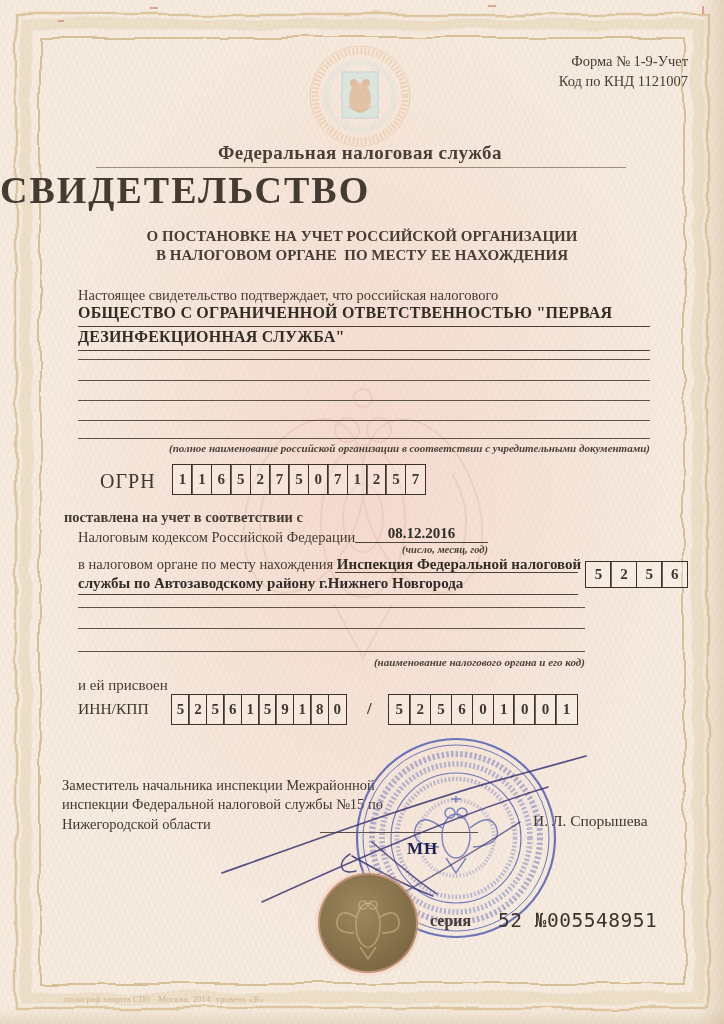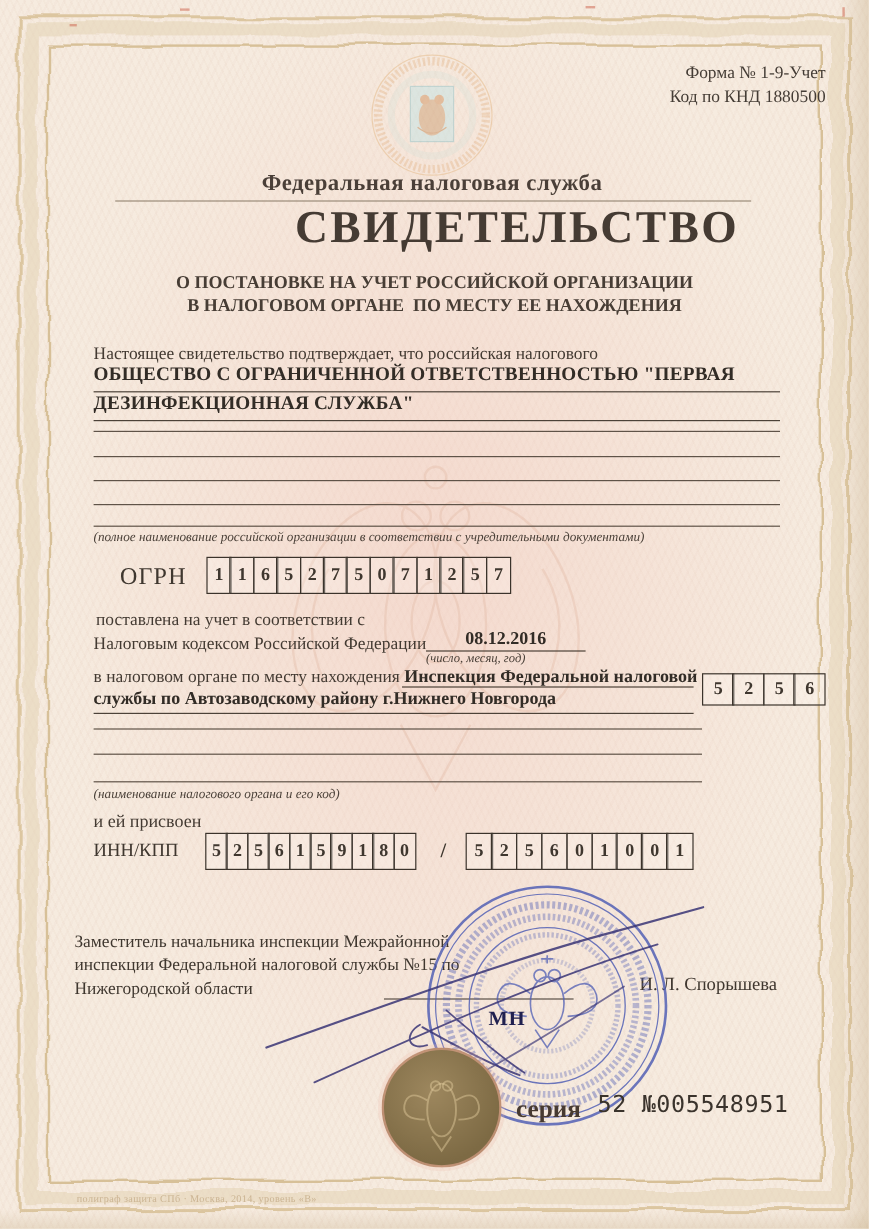--- a/index.html
+++ b/index.html
@@ -18,47 +18,47 @@
       repeating-linear-gradient(115deg, rgba(205,160,150,0.05) 0 2px, rgba(0,0,0,0) 2px 6px),
       repeating-linear-gradient(65deg, rgba(215,185,155,0.07) 0 1.5px, rgba(0,0,0,0) 1.5px 5px);
   }
   .edge-curl-right{position:absolute;top:0;right:0;width:26px;height:1024px;
     background:linear-gradient(to left, rgba(198,176,138,0.38), rgba(198,176,138,0) 100%);}
   .edge-curl-bottom{position:absolute;left:0;bottom:0;width:724px;height:16px;
     background:linear-gradient(to top, rgba(198,176,138,0.30), rgba(198,176,138,0) 100%);}
   .frame-svg{position:absolute;left:0;top:0;}
   .abs{position:absolute;}
   .rule{position:absolute;height:0;border-bottom:1.2px solid #5f5348;}
-  .caption{font-style:italic;font-size:11px;color:#4a4038;text-align:left;}
+  .caption{font-style:italic;font-size:11px;color:#4a4038;text-align:right;font-weight:bold;}
   .bold{font-weight:bold;}
   .cells{display:flex;}
   .cell{
     box-sizing:border-box;height:31px;border:1.6px solid #3b332b;margin-left:-1.6px;
     display:flex;align-items:center;justify-content:center;
     font-weight:bold;font-size:15px;background:rgba(255,252,246,0.25);
   }
   .cell:first-child{margin-left:0;}
   .cell.w21{width:21px;}
   .cell.w19{width:19px;}
   .cell.w22{width:22.5px;}
   .cell.code{width:27px;height:27px;}
   .form-info{top:52px;right:36px;text-align:right;font-size:14.5px;line-height:1.35;color:#443c35;}
   .agency-title{top:142px;left:0;width:720px;text-align:center;font-size:19px;font-weight:bold;color:#4a3f38;letter-spacing:0.4px;}
   .agency-underline{top:167px;left:96px;width:530px;border-bottom:1px solid #9b8b7a;}
-  .doc-title{top:168px;left:0;width:616px;text-align:right;font-size:38px;font-weight:bold;color:#453b33;letter-spacing:2px;}
+  .doc-title{top:168px;left:0;width:616px;text-align:left;font-size:38px;font-weight:bold;color:#453b33;letter-spacing:2px;}
   .subtitle{left:0;width:724px;text-align:center;font-size:15px;font-weight:bold;color:#473d35;white-space:pre-wrap;}
   .body-text{font-size:14.5px;color:#433a32;}
   .org-line{left:78px;width:572px;font-size:16px;font-weight:bold;color:#322c26;border-bottom:1.2px solid #4c4238;letter-spacing:0.2px;}
   .stamp-wrap{left:351px;top:733px;opacity:0.82;}
   .mn{left:407px;top:839px;font-size:17px;font-weight:bold;color:#20204f;letter-spacing:1px;}
   .seal{left:318px;top:873px;width:96px;height:96px;border-radius:50%;
     background:radial-gradient(circle at 42% 36%, #9d875e, #7d6a44 72%);
     border:2px solid rgba(240,172,152,0.55);
     box-shadow:0 0 0 3px rgba(240,190,175,0.25);}
-  .series-label{left:430px;top:912px;font-size:21px;font-weight:bold;color:#473a31;}
+  .series-label{left:430px;top:912px;font-size:16px;font-weight:bold;color:#473a31;}
   .series-value{left:498px;top:909px;font-family:"DejaVu Sans Mono", monospace;font-size:19.5px;color:#3a332c;letter-spacing:0.5px;}
   .printer-note{left:64px;top:994px;font-size:8.5px;color:#cbb493;letter-spacing:0.3px;}
   .red-mark{position:absolute;background:#cf6b56;opacity:0.55;}
   .sig-strokes{left:0;top:0;pointer-events:none;}
   .official-title{left:62px;top:776px;width:352px;font-size:14.5px;line-height:1.33;color:#3f372f;}
   .official-name{left:533px;top:812px;font-size:15.5px;color:#3f372f;}
   .slash{font-size:17px;font-weight:bold;}
 </style>
 </head>
 <body>
@@ -109,21 +109,21 @@
       <rect x="38" y="30" width="36" height="46" fill="#bfe2e4" stroke="#86bfc6" opacity="0.85"></rect>
       <ellipse cx="56" cy="56" rx="11" ry="15" fill="#d49b6c" opacity="0.85"></ellipse>
       <circle cx="50" cy="41" r="4" fill="#d49b6c"></circle>
         <circle cx="62" cy="41" r="4" fill="#d49b6c"></circle>
       <path d="M44,64 Q56,74 68,64" stroke="#c98f5e" fill="none"></path>
     </g>
   </svg>
 
   <div class="abs form-info">
     <div>Форма № 1-9-Учет</div>
-    <div>Код по КНД 1880500</div>
+    <div>Код по КНД 1121007</div>
   </div>
 
   <div class="abs agency-title">Федеральная налоговая служба</div>
   <div class="abs agency-underline"></div>
   <div class="abs doc-title">СВИДЕТЕЛЬСТВО</div>
   <div class="abs subtitle" style="top:228px;">О ПОСТАНОВКЕ НА УЧЕТ РОССИЙСКОЙ ОРГАНИЗАЦИИ</div>
   <div class="abs subtitle" style="top:247px;">В НАЛОГОВОМ ОРГАНЕ  ПО МЕСТУ ЕЕ НАХОЖДЕНИЯ</div>
 
   <div class="abs body-text" style="left:78px;top:287px;">Настоящее свидетельство подтверждает, что российская налогового</div>
   <div class="abs org-line" style="top:304px;height:22px;">ОБЩЕСТВО С ОГРАНИЧЕННОЙ ОТВЕТСТВЕННОСТЬЮ "ПЕРВАЯ</div>
@@ -147,21 +147,21 @@
     <span class="cell w21">7</span>
     <span class="cell w21">5</span>
     <span class="cell w21">0</span>
     <span class="cell w21">7</span>
     <span class="cell w21">1</span>
     <span class="cell w21">2</span>
     <span class="cell w21">5</span>
     <span class="cell w21">7</span>
   </div>
 
-  <div class="abs body-text" style="left:80px;top:509px;">поставлена на учет в соответствии с</div>
+  <div class="abs body-text" style="left:64px;top:509px;font-weight:bold;">поставлена на учет в соответствии с</div>
   <div class="abs body-text" style="left:78px;top:529px;">Налоговым кодексом Российской Федерации</div>
   <div class="abs" style="left:355px;top:525px;width:133px;text-align:center;border-bottom:1.2px solid #4c4238;font-size:15px;font-weight:bold;color:#322c26;">08.12.2016</div>
   <div class="abs caption" style="left:355px;top:544px;width:133px;font-size:10.5px;">(число, месяц, год)</div>
 
   <div class="abs body-text" style="left:78px;top:556px;white-space:nowrap;">
     <span>в налоговом органе по месту нахождения </span><span class="bold" style="color:#322c26;font-size:15px;">Инспекция Федеральной налоговой</span>
   </div>
   <div class="rule" style="left:335px;top:572px;width:243px;border-bottom-color:#4c4238;"></div>
   <div class="abs bold" style="left:78px;top:575px;width:500px;height:19px;font-size:15px;color:#322c26;border-bottom:1.2px solid #4c4238;">службы по Автозаводскому району г.Нижнего Новгорода</div>
 

